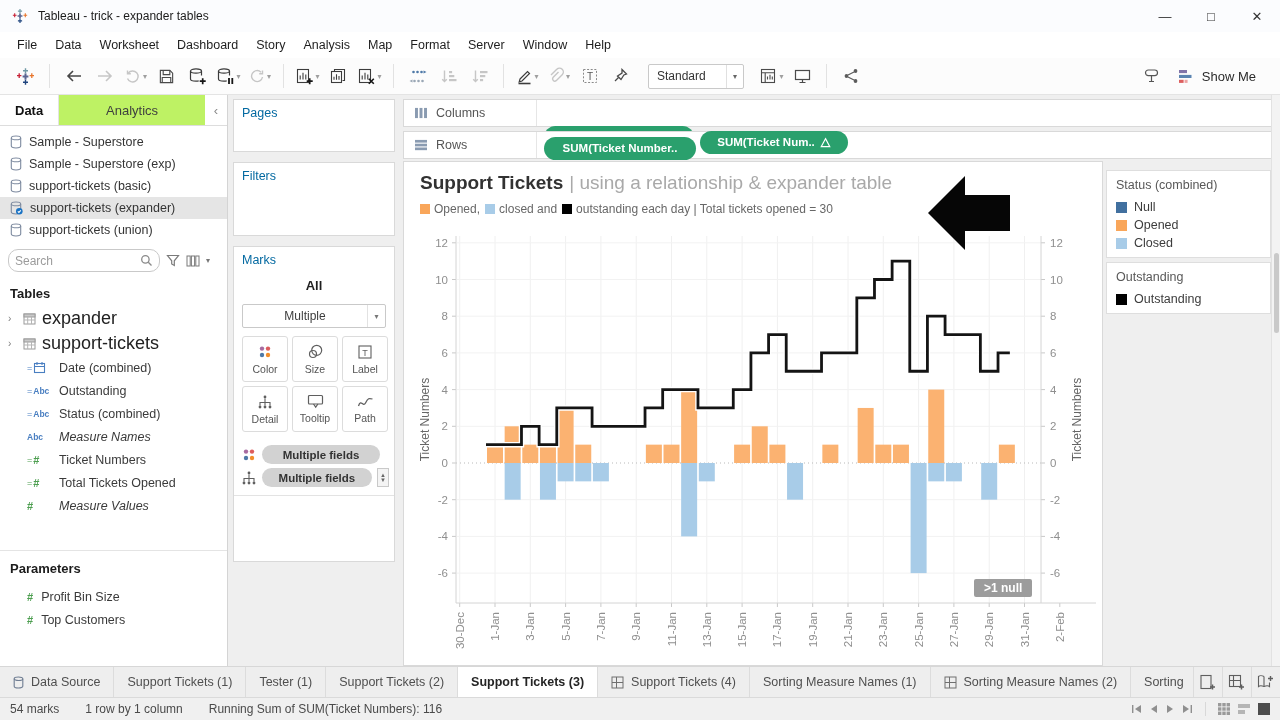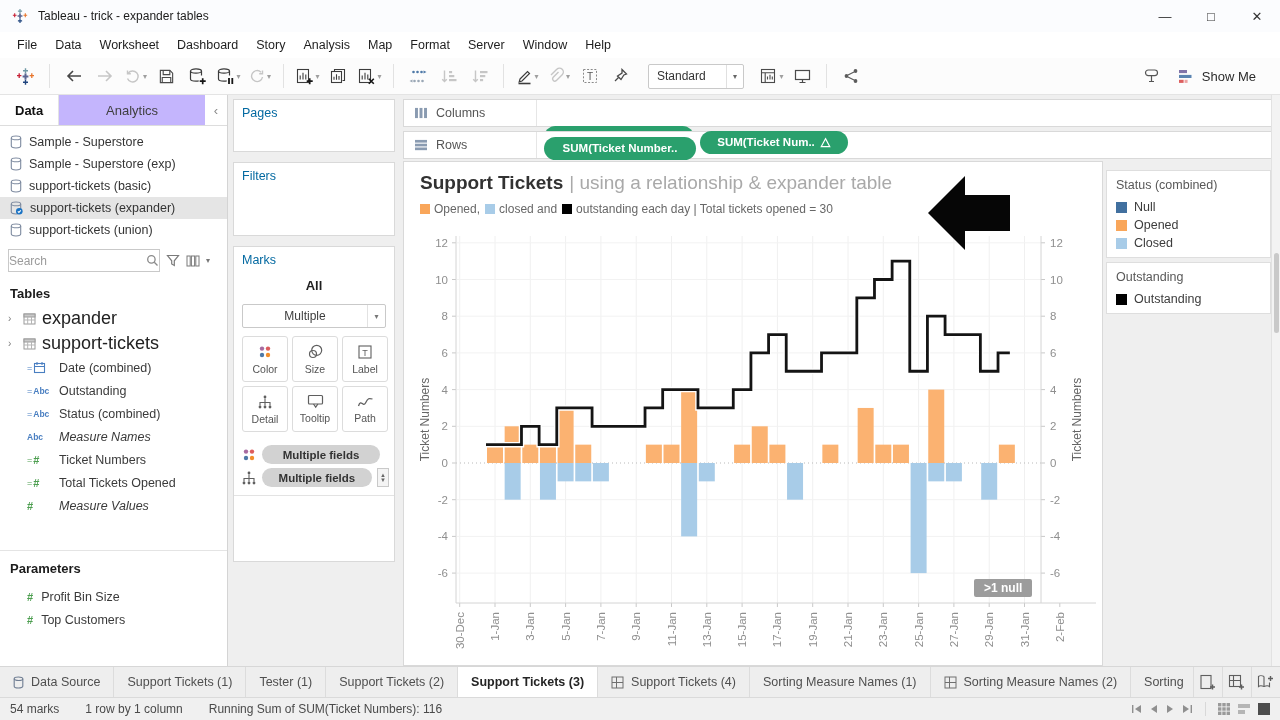--- a/index.html
+++ b/index.html
@@ -23,27 +23,27 @@
 .fit-dd{width:96px;height:25px;border:1px solid #c9c9c9;background:#fff;display:flex;align-items:center;margin:4px 12px;border-radius:2px}
 .fit-dd .lbl{flex:1;padding-left:8px;font-size:12px;color:#333}
 .fit-dd .dd{width:17px;height:100%;border-left:1px solid #e0e0e0;display:flex;align-items:center;justify-content:center;color:#666;font-size:8px}
 .tb-spacer{flex:1}
 .showme{display:flex;align-items:center;gap:6px;margin:0 14px 0 10px;font-size:13px;color:#2b2b2b}
 
 .main{position:absolute;top:95px;left:0;width:1280px;height:571px;background:#efefef}
 .left-panel{position:absolute;left:0;top:0;width:228px;height:571px;background:#fff;border-right:1px solid #d4d4d4}
 .dp-tabs{height:31px;border-bottom:1px solid #ddd;display:flex;align-items:stretch}
 .dp-tab{padding:0 15px;font-size:13px;display:flex;align-items:center;color:#111;font-weight:bold}
-.dp-tab.inactive{background:#c4b5fd;border-left:1px solid #e3e3e3;color:#3f3f3f;font-weight:normal;flex:1;justify-content:center}
+.dp-tab.inactive{background:#bef264;border-left:1px solid #e3e3e3;color:#3f3f3f;font-weight:normal;flex:1;justify-content:center}
 .dp-collapse{width:22px;display:flex;align-items:center;justify-content:center;color:#8a8a8a;font-size:13px}
 #srcList{padding-top:5px}
 .src-row{height:22px;display:flex;align-items:center;padding-left:10px;gap:7px;font-size:12.5px;color:#343434}
 .src-row.sel{background:#e5e5e5}
 .searchRow{display:flex;align-items:center;padding:8px 4px 6px 8px;gap:6px}
-.searchBox{flex:0 0 152px;height:23px;border:1px solid #c9c9c9;border-radius:0;display:flex;align-items:center;padding:0 0;color:#9b9b9b;font-size:12px;background:#fff}
+.searchBox{flex:0 0 152px;height:23px;border:1px solid #c9c9c9;border-radius:10px;display:flex;align-items:center;padding:0 6px;color:#9b9b9b;font-size:12px;background:#fff}
 .searchBox .ph{flex:1}
 .tablesHdr,.paramHdr{font-size:13px;font-weight:bold;color:#1c1c1c;padding-left:10px}
 .tablesHdr{padding-top:8px;padding-bottom:5px}
 .tbl-row{height:25px;display:flex;align-items:center;gap:6px;padding-left:8px}
 .tbl-chev{color:#7c7c7c;font-size:10px;width:9px}
 .tbl-name{font-weight:normal;font-size:18px;color:#222}
 .fld-row{height:23px;display:flex;align-items:center;gap:7px;padding-left:27px;font-size:12.5px;color:#3a3a3a}
 .fld-row .fi{min-width:25px;display:flex;align-items:center;gap:1px}
 .fi-abc{color:#4a7fc1;font-size:8.5px;font-weight:bold}
 .fi-hash{color:#4d9e50;font-size:11px;font-weight:bold}

